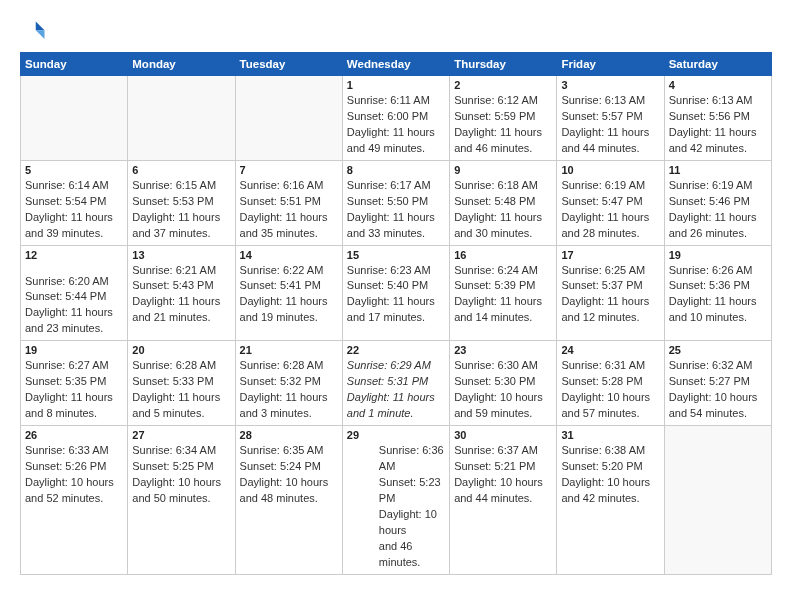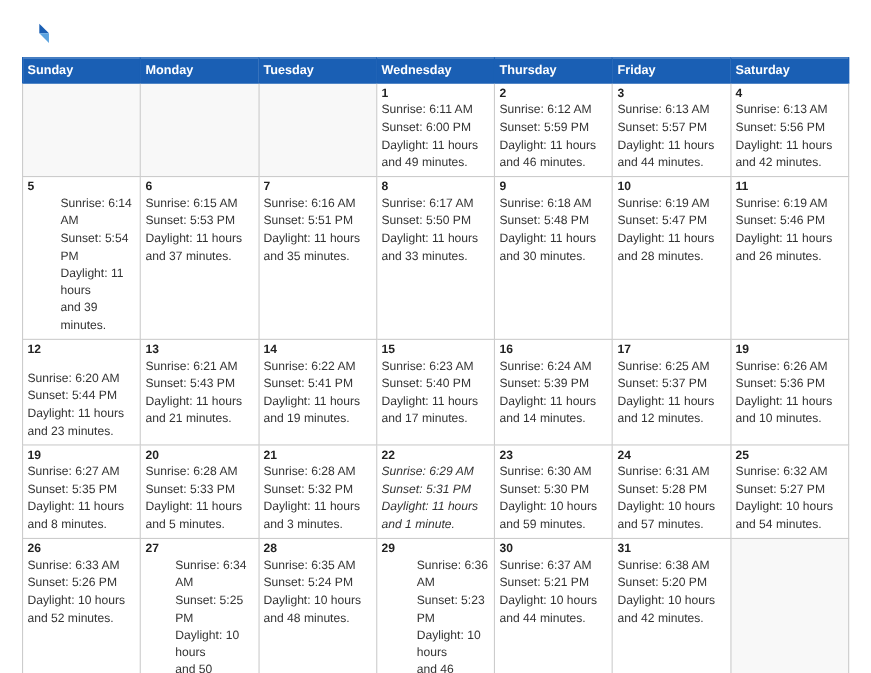--- a/index.html
+++ b/index.html
@@ -159,21 +159,21 @@
             <span class="day-number">4</span>
             <div class="day-info" style="white-space: pre-line;">Sunrise: 6:13 AM
 Sunset: 5:56 PM
 Daylight: 11 hours
 and 42 minutes.</div>
           </td>
         </tr>
         <tr>
           <td>
             <span class="day-number">5</span>
-            <div class="day-info" style="white-space: pre-line; margin-left: 30px;">Sunrise: 6:14 AM
+            <div class="day-info" style="white-space: pre-line;">Sunrise: 6:14 AM
 Sunset: 5:54 PM
 Daylight: 11 hours
 and 39 minutes.</div>
           </td>
           <td>
             <span class="day-number">6</span>
             <div class="day-info" style="white-space: pre-line;">Sunrise: 6:15 AM
 Sunset: 5:53 PM
 Daylight: 11 hours
 and 37 minutes.</div>
@@ -319,21 +319,21 @@
         <tr>
           <td>
             <span class="day-number">26</span>
             <div class="day-info" style="white-space: pre-line;">Sunrise: 6:33 AM
 Sunset: 5:26 PM
 Daylight: 10 hours
 and 52 minutes.</div>
           </td>
           <td>
             <span class="day-number">27</span>
-            <div class="day-info" style="white-space: pre-line; margin-left: 27px;">Sunrise: 6:34 AM
+            <div class="day-info" style="white-space: pre-line;">Sunrise: 6:34 AM
 Sunset: 5:25 PM
 Daylight: 10 hours
 and 50 minutes.</div>
           </td>
           <td>
             <span class="day-number">28</span>
             <div class="day-info" style="white-space: pre-line;">Sunrise: 6:35 AM
 Sunset: 5:24 PM
 Daylight: 10 hours
 and 48 minutes.</div>

